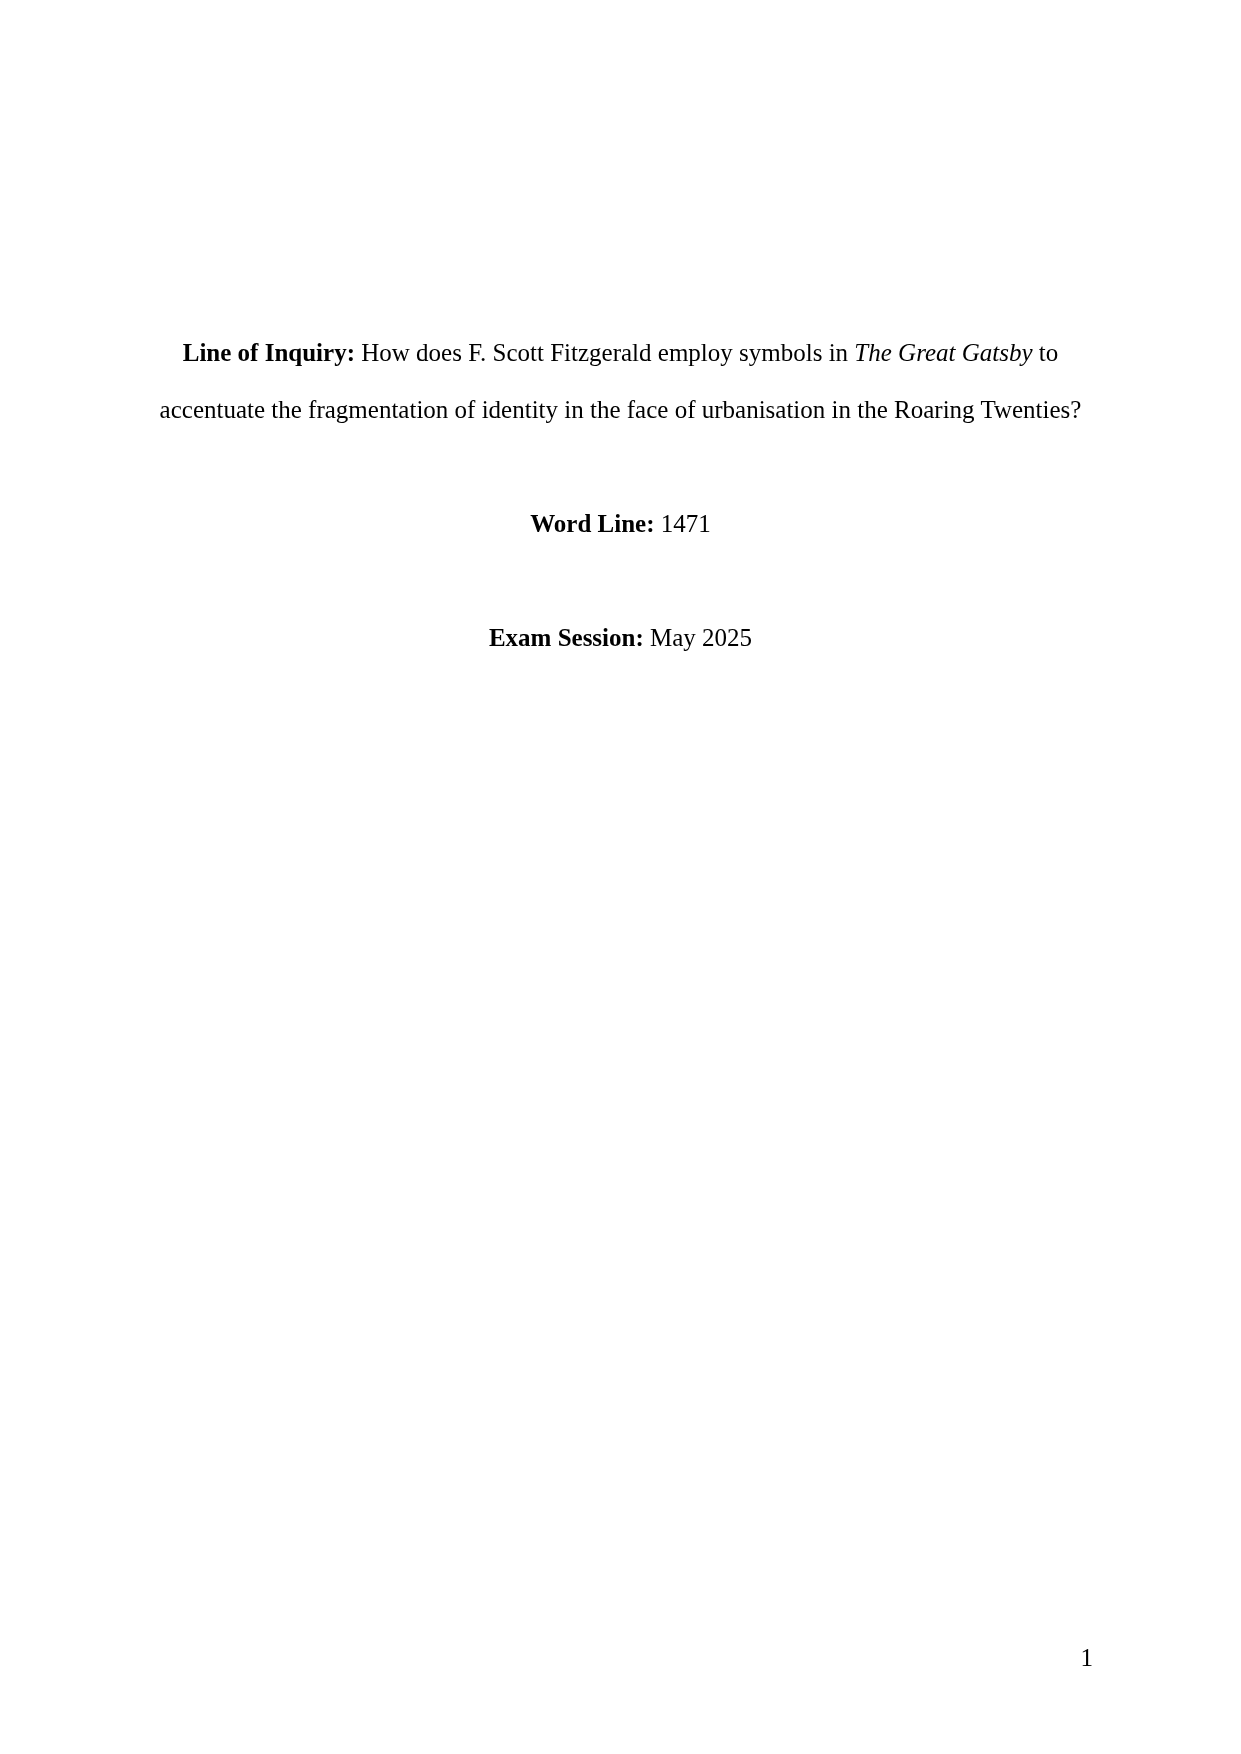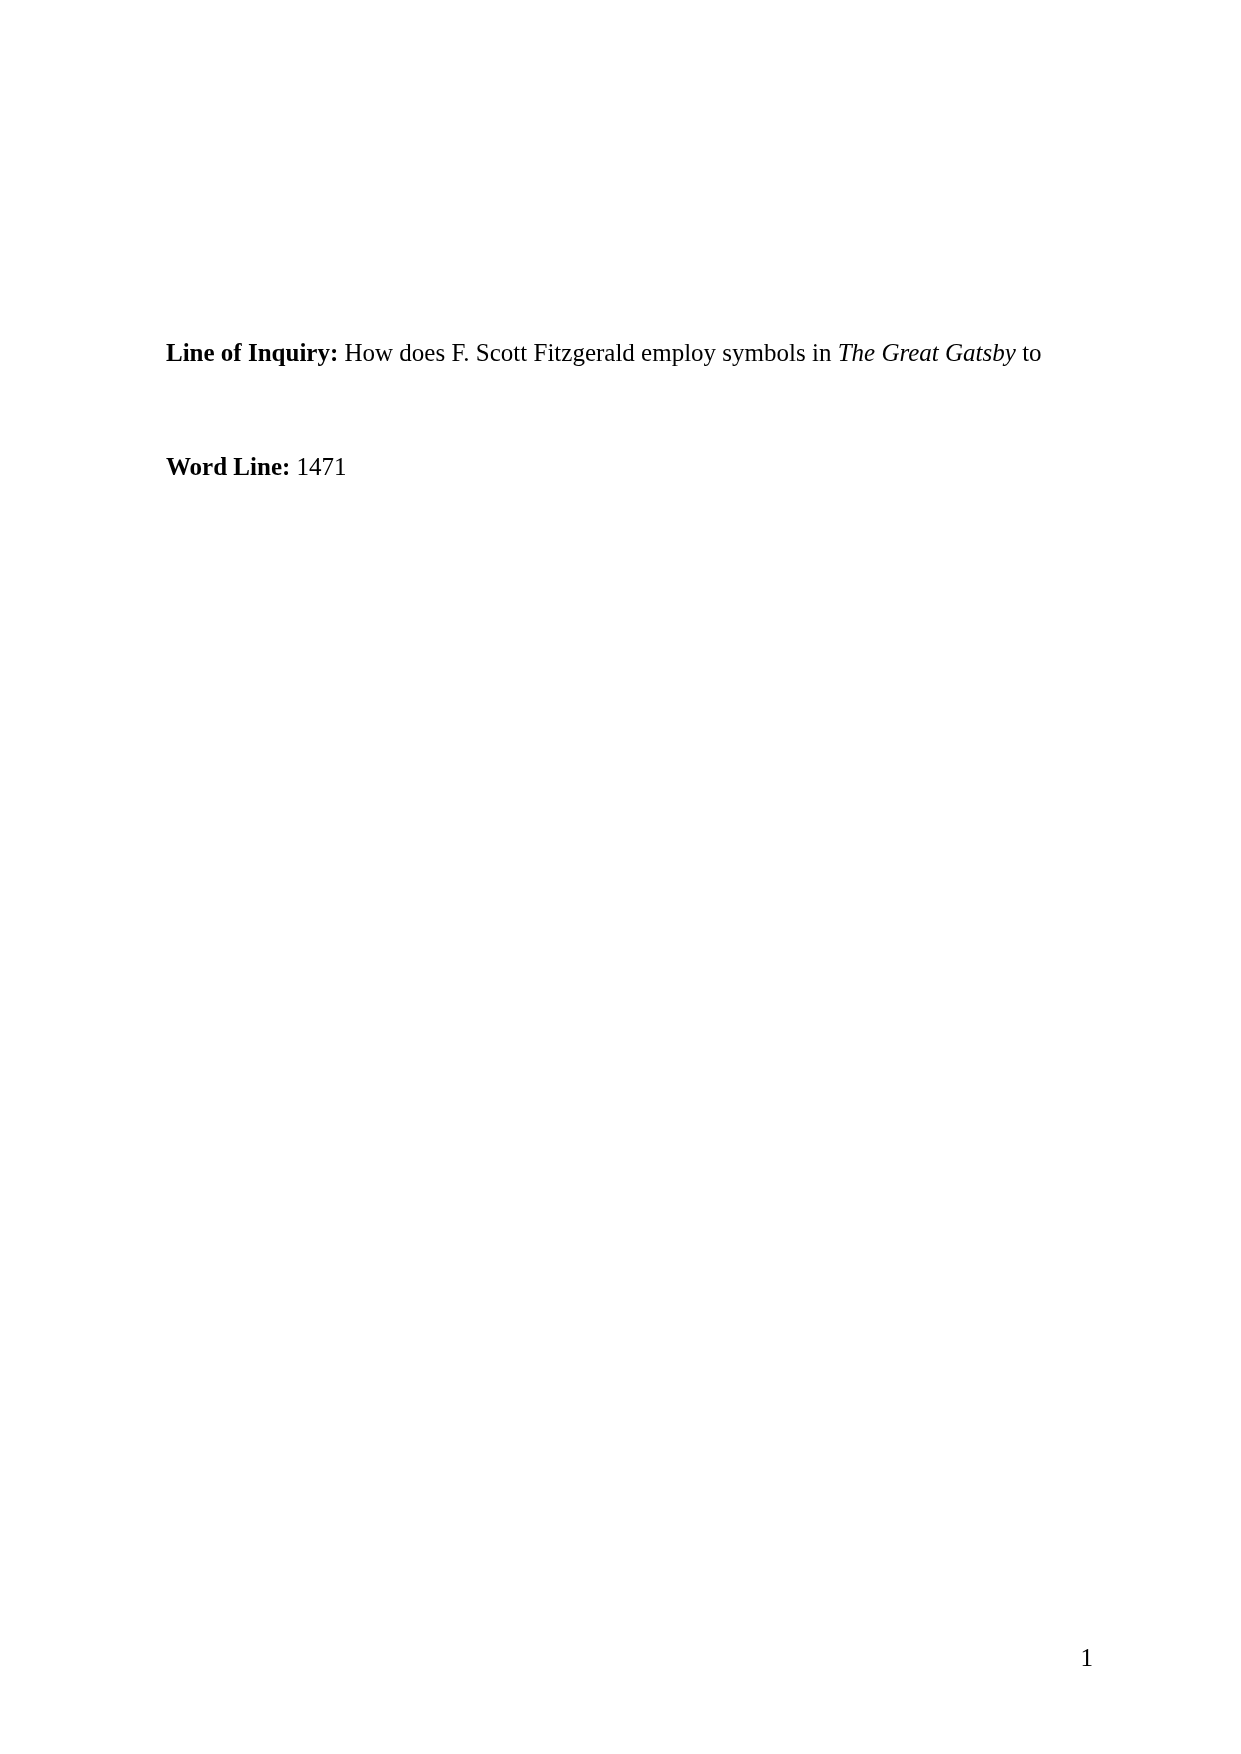--- a/index.html
+++ b/index.html
@@ -13,23 +13,23 @@
     height: 1754px;
     background: #ffffff;
     color: #000000;
     font-family: "Liberation Serif", "DejaVu Serif", serif;
     font-size: 25px;
     overflow: hidden;
   }
   .content {
     position: absolute;
     top: 324px;
-    left: 166px;
+    left: 150px;
     width: 941px;
-    text-align: left;
+    text-align: center;
   }
   .line {
     margin: 0;
     height: 57px;
     line-height: 57px;
     white-space: nowrap;
   }
   .b { font-weight: bold; }
   .i { font-style: italic; }
   .page-number {
@@ -42,25 +42,27 @@
 </style>
 </head>
 <body>
 
 <div class="page">
 
   <div class="content">
 
     <p class="line"><span class="b">Line of Inquiry:</span><span> How does F. Scott Fitzgerald employ symbols in </span><span class="i">The Great Gatsby</span><span> to</span></p>
 
+    <p class="line">accentuate the fragmentation of identity in the face of urbanisation in the Roaring Twenties?</p>
 
     <p class="line"></p>
 
     <p class="line"><span class="b">Word Line:</span><span> 1471</span></p>
 
     <p class="line"></p>
 
+    <p class="line"><span class="b">Exam Session:</span><span> May 2025</span></p>
 
   </div>
 
   <div class="page-number">1</div>
 
 </div>
 
 </body></html>

